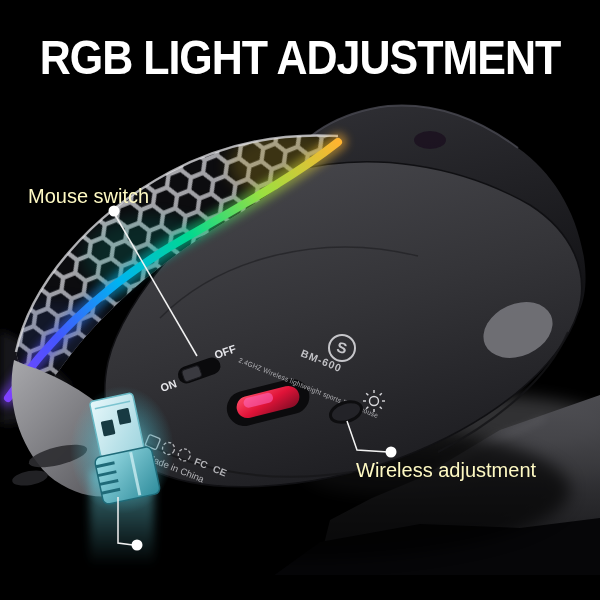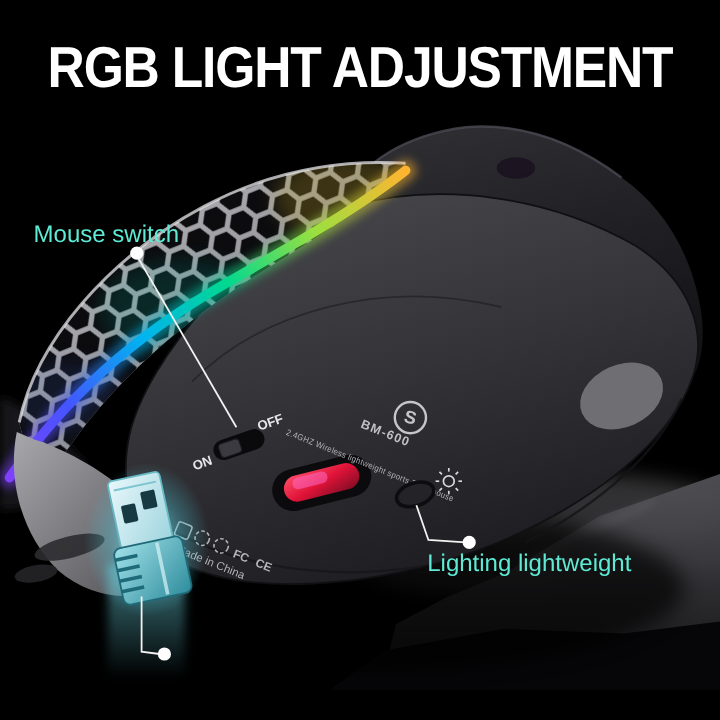--- a/index.html
+++ b/index.html
@@ -2,21 +2,21 @@
 <html><head>
 <meta charset="utf-8">
 <style>
   html,body{margin:0;padding:0;background:#000;}
   .stage{position:relative;width:600px;height:600px;background:#000;overflow:hidden;
          font-family:"Liberation Sans",sans-serif;}
   .stage svg{position:absolute;left:0;top:0;}
   .page-title{position:absolute;left:0;top:30px;width:600px;text-align:center;
     color:#fff;font-size:43px;font-weight:bold;letter-spacing:-1px;
     transform:scaleY(1.12);transform-origin:top center;white-space:nowrap;}
-  .callout{position:absolute;color:#5eead4;font-size:20px;font-weight:400;white-space:nowrap;}
+  .callout{position:absolute;color:#fef9c3;font-size:20px;font-weight:400;white-space:nowrap;}
   .lbl-switch{left:28px;top:185px;}
   .lbl-light{left:356px;top:459px;}
   .lbl-receiver{left:114px;top:553px;}
   text{font-family:"Liberation Sans",sans-serif;}
 </style>
 </head>
 <body>
 
 <div class="stage">
 
@@ -232,15 +232,15 @@
   </g>
   <g fill="#ffffff">
     <circle cx="114" cy="211" r="5.5"></circle>
     <circle cx="391" cy="452" r="5.5"></circle>
     <circle cx="137" cy="545" r="5.5"></circle>
   </g>
 </svg>
 
 <div class="page-title">RGB LIGHT ADJUSTMENT</div>
 <div class="callout lbl-switch">Mouse switch</div>
-<div class="callout lbl-light">Lighting lightweight</div>
+<div class="callout lbl-light">Wireless adjustment</div>
 
 </div>
 
 </body></html>

